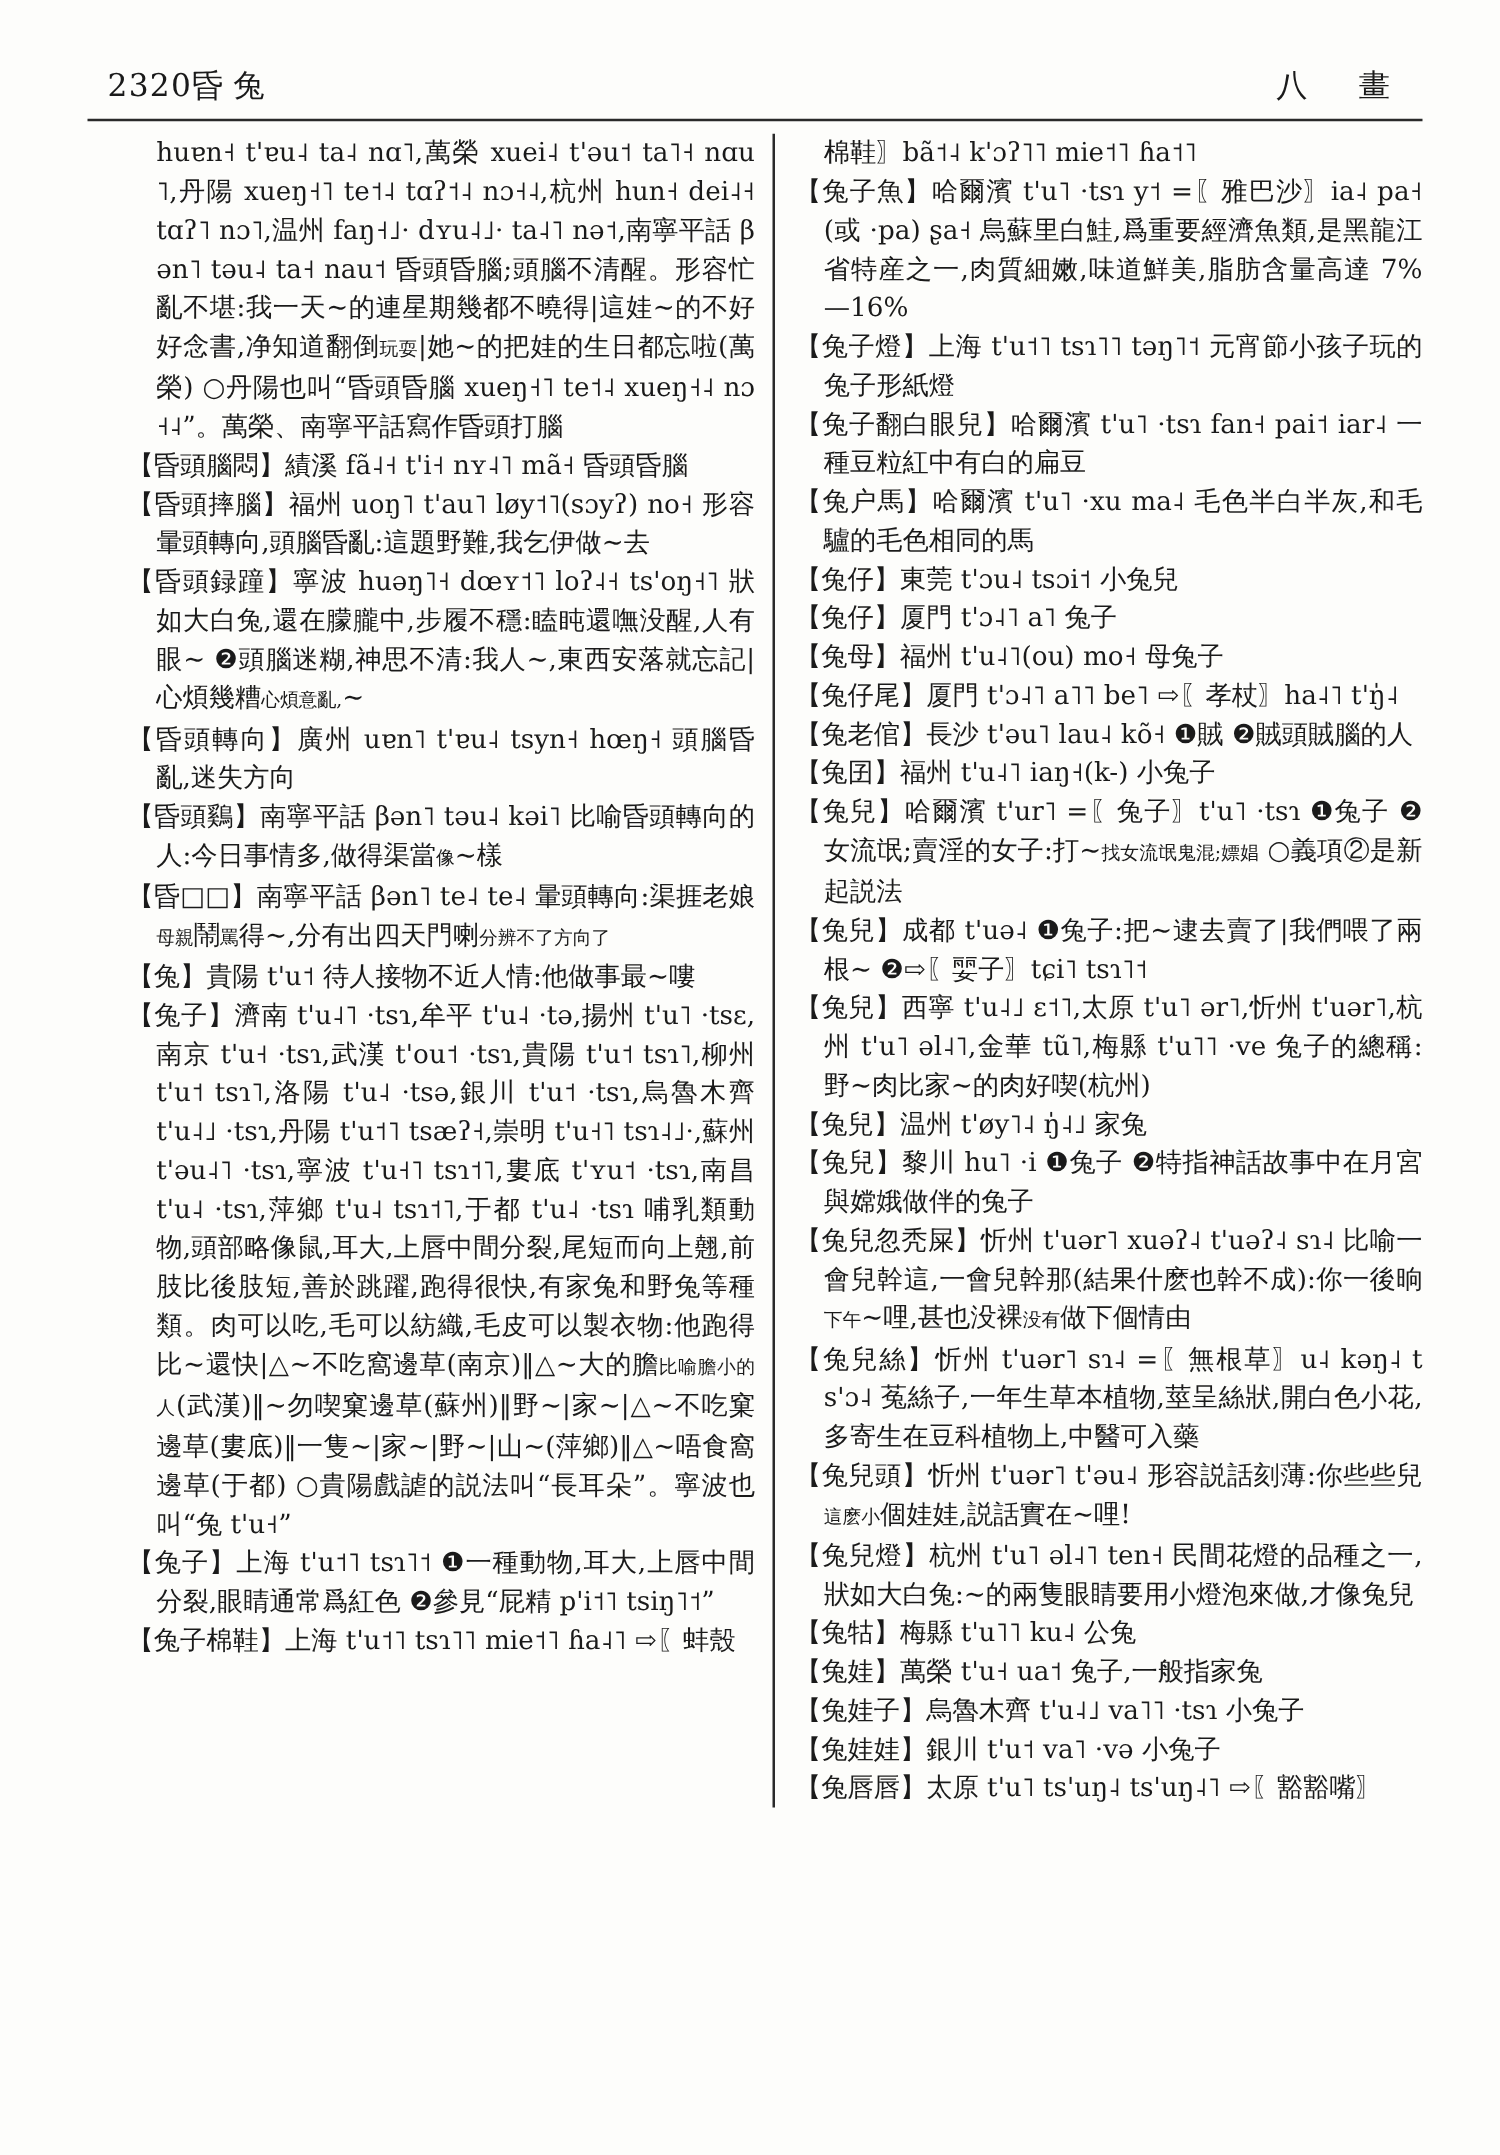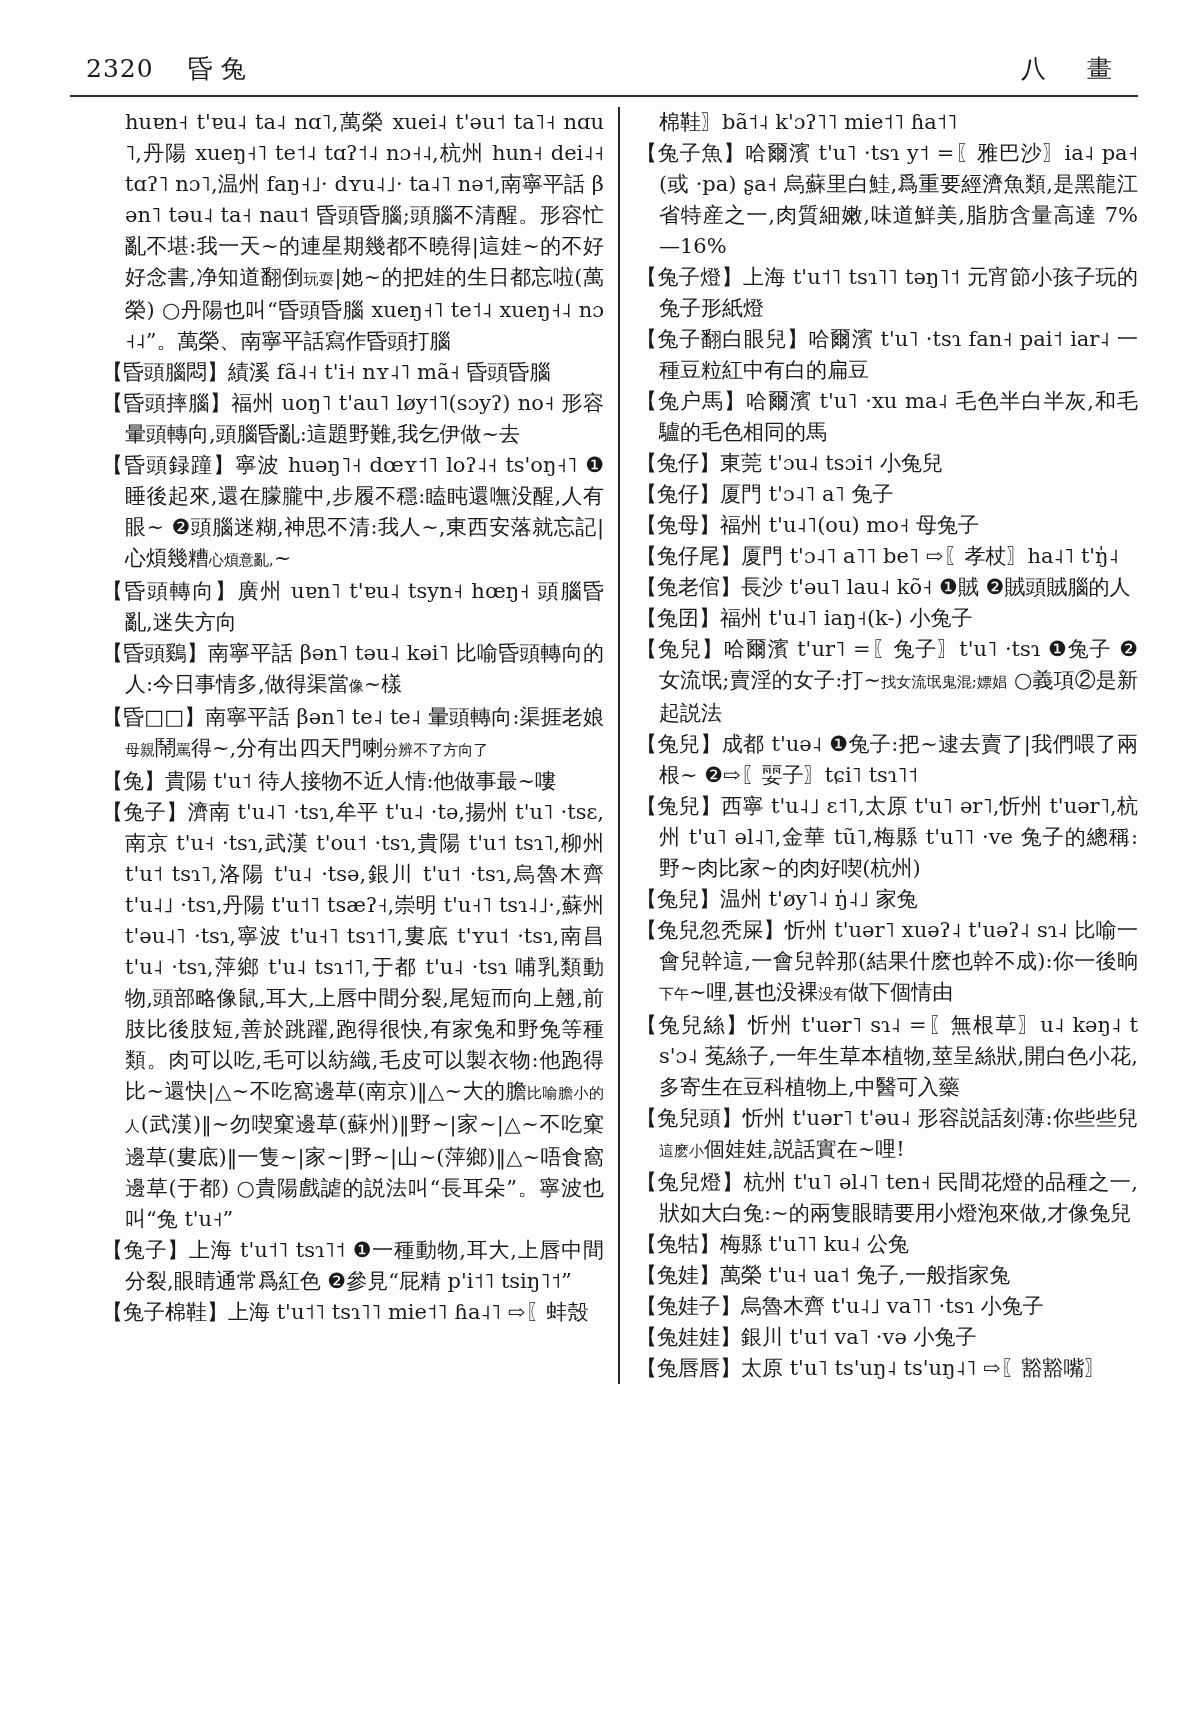--- a/index.html
+++ b/index.html
@@ -7,21 +7,21 @@
     width:1200px;height:1724px;
     background:#fdfdfb;color:#1a1a1a;
     font-family:"DejaVu Serif","Liberation Serif",serif;
     overflow:hidden;
   }
   .page{box-sizing:border-box;width:1200px;height:1724px;padding:56px 62px 30px 70px;}
   .page-header{
     display:flex;justify-content:space-between;align-items:flex-end;
     font-size:25px;line-height:1;padding:0 18px 0 16px;
   }
-  .hdr-left{display:flex;gap:34px;align-items:baseline;}
+  .hdr-left{display:flex;align-items:baseline;}
   .page-number{letter-spacing:1px;}
   .guide-word{letter-spacing:8px;}
   .header-rule{border:none;border-top:2px solid #2a2a2a;margin:14px 0 10px 0;}
   .columns{display:flex;align-items:stretch;}
   .col{width:526px;box-sizing:border-box;}
   .col-left{padding-right:14px;border-right:2px solid #2a2a2a;margin-left:32px;}
   .col-right{padding-left:16px;}
   p.entry{
     margin:0;font-size:21px;line-height:31px;
     text-align:justify;text-justify:inter-character;
@@ -42,21 +42,21 @@
       <span class="guide-word">昏兔</span>
     </div>
     <span class="guide-word">八　畫</span>
   </div>
   <hr class="header-rule">
   <div class="columns">
     <div class="col col-left" id="left-column">
         <p class="entry cont"><span>huɐn˧ t'ɐu˨ ta˨ nɑ˥,萬榮 xuei˨ t'əu˦ ta˥˧ nɑu˥,丹陽 xueŋ˧˥ te˦˨ tɑʔ˦˨ nɔ˧˨,杭州 hun˧ dei˨˧ tɑʔ˥ nɔ˥,温州 faŋ˧˩· dʏu˨˩· ta˨˥ nə˦,南寧平話 βən˥ təu˨ ta˧ nau˦ 昏頭昏腦;頭腦不清醒。形容忙亂不堪:我一天~的連星期幾都不曉得|這娃~的不好好念書,净知道翻倒</span><span class="gloss">玩耍</span><span>|她~的把娃的生日都忘啦(萬榮) ○丹陽也叫“昏頭昏腦 xueŋ˧˥ te˦˨ xueŋ˧˨ nɔ˧˨”。萬榮、南寧平話寫作昏頭打腦</span></p>
         <p class="entry"><span class="headword">【昏頭腦悶】</span><span>績溪 fã˨˧ t'i˧ nʏ˨˥ mã˧ 昏頭昏腦</span></p>
         <p class="entry"><span class="headword">【昏頭摔腦】</span><span>福州 uoŋ˥ t'au˥ løy˦˥(sɔyʔ) no˧ 形容暈頭轉向,頭腦昏亂:這題野難,我乞伊做~去</span></p>
-        <p class="entry"><span class="headword">【昏頭録蹱】</span><span>寧波 huəŋ˥˧ dœʏ˦˥ loʔ˨˧ ts'oŋ˧˥ ❶睡後起來,還在朦朧中,步履不穩:瞌盹還嘸没醒,人有眼~ ❷頭腦迷糊,神思不清:我人~,東西安落就忘記|心煩幾糟</span><span class="gloss">心煩意亂,</span><span>~</span></p>
+        <p class="entry"><span class="headword">【昏頭録蹱】</span><span>寧波 huəŋ˥˧ dœʏ˦˥ loʔ˨˧ ts'oŋ˧˥ 狀如大白兔,還在朦朧中,步履不穩:瞌盹還嘸没醒,人有眼~ ❷頭腦迷糊,神思不清:我人~,東西安落就忘記|心煩幾糟</span><span class="gloss">心煩意亂,</span><span>~</span></p>
         <p class="entry"><span class="headword">【昏頭轉向】</span><span>廣州 uɐn˥ t'ɐu˨ tsyn˧ hœŋ˧ 頭腦昏亂,迷失方向</span></p>
         <p class="entry"><span class="headword">【昏頭鷄】</span><span>南寧平話 βən˥ təu˨ kəi˥ 比喻昏頭轉向的人:今日事情多,做得渠當</span><span class="gloss">像</span><span>~樣</span></p>
         <p class="entry"><span class="headword">【昏□□】</span><span>南寧平話 βən˥ te˨ te˨ 暈頭轉向:渠捱老娘</span><span class="gloss">母親</span><span>鬧</span><span class="gloss">罵</span><span>得~,分有出四天門喇</span><span class="gloss">分辨不了方向了</span></p>
         <p class="entry"><span class="headword">【兔】</span><span>貴陽 t'u˦ 待人接物不近人情:他做事最~嘍</span></p>
         <p class="entry"><span class="headword">【兔子】</span><span>濟南 t'u˨˥ ·tsɿ,牟平 t'u˨ ·tə,揚州 t'u˥ ·tsɛ,南京 t'u˧ ·tsɿ,武漢 t'ou˦ ·tsɿ,貴陽 t'u˦ tsɿ˥,柳州 t'u˦ tsɿ˥,洛陽 t'u˨ ·tsə,銀川 t'u˦ ·tsɿ,烏魯木齊 t'u˨˩ ·tsɿ,丹陽 t'u˦˥ tsæʔ˧,崇明 t'u˧˥ tsɿ˨˩·,蘇州 t'əu˨˥ ·tsɿ,寧波 t'u˧˥ tsɿ˦˥,婁底 t'ʏu˦ ·tsɿ,南昌 t'u˨ ·tsɿ,萍鄉 t'u˨ tsɿ˦˥,于都 t'u˨ ·tsɿ 哺乳類動物,頭部略像鼠,耳大,上唇中間分裂,尾短而向上翹,前肢比後肢短,善於跳躍,跑得很快,有家兔和野兔等種類。肉可以吃,毛可以紡織,毛皮可以製衣物:他跑得比~還快|△~不吃窩邊草(南京)‖△~大的膽</span><span class="gloss">比喻膽小的人</span><span>(武漢)‖~勿喫窠邊草(蘇州)‖野~|家~|△~不吃窠邊草(婁底)‖一隻~|家~|野~|山~(萍鄉)‖△~唔食窩邊草(于都) ○貴陽戲謔的説法叫“長耳朵”。寧波也叫“兔 t'u˧”</span></p>
         <p class="entry"><span class="headword">【兔子】</span><span>上海 t'u˦˥ tsɿ˥˦ ❶一種動物,耳大,上唇中間分裂,眼睛通常爲紅色 ❷參見“屁精 p'i˦˥ tsiŋ˥˦”</span></p>
         <p class="entry"><span class="headword">【兔子棉鞋】</span><span>上海 t'u˦˥ tsɿ˥˥ mie˦˥ ɦa˨˥ ⇨〖蚌殼</span></p>
       </div>
     <div class="col col-right" id="right-column">
         <p class="entry cont"><span>棉鞋〗bã˦˨ k'ɔʔ˥˥ mie˦˥ ɦa˦˥</span></p>
@@ -67,20 +67,21 @@
         <p class="entry"><span class="headword">【兔仔】</span><span>東莞 t'ɔu˨ tsɔi˦ 小兔兒</span></p>
         <p class="entry"><span class="headword">【兔仔】</span><span>厦門 t'ɔ˨˥ a˥ 兔子</span></p>
         <p class="entry"><span class="headword">【兔母】</span><span>福州 t'u˨˥(ou) mo˧ 母兔子</span></p>
         <p class="entry"><span class="headword">【兔仔尾】</span><span>厦門 t'ɔ˨˥ a˥˥ be˥ ⇨〖孝杖〗ha˨˥ t'ŋ̍˨</span></p>
         <p class="entry"><span class="headword">【兔老倌】</span><span>長沙 t'əu˥ lau˨ kõ˧ ❶賊 ❷賊頭賊腦的人</span></p>
         <p class="entry"><span class="headword">【兔囝】</span><span>福州 t'u˨˥ iaŋ˧(k-) 小兔子</span></p>
         <p class="entry"><span class="headword">【兔兒】</span><span>哈爾濱 t'ur˥ =〖兔子〗t'u˥ ·tsɿ ❶兔子 ❷女流氓;賣淫的女子:打~</span><span class="gloss">找女流氓鬼混;嫖娼</span><span> ○義項②是新起説法</span></p>
         <p class="entry"><span class="headword">【兔兒】</span><span>成都 t'uə˨ ❶兔子:把~逮去賣了|我們喂了兩根~ ❷⇨〖婯子〗tɕi˥ tsɿ˥˦</span></p>
         <p class="entry"><span class="headword">【兔兒】</span><span>西寧 t'u˨˩ ɛ˦˥,太原 t'u˥ ər˥,忻州 t'uər˥,杭州 t'u˥ əl˨˥,金華 tũ˥,梅縣 t'u˥˥ ·ve 兔子的總稱:野~肉比家~的肉好喫(杭州)</span></p>
         <p class="entry"><span class="headword">【兔兒】</span><span>温州 t'øy˥˨ ŋ̍˨˩ 家兔</span></p>
+        <p class="entry"><span class="headword">【兔兒】</span><span>黎川 hu˥ ·i ❶兔子 ❷特指神話故事中在月宮與嫦娥做伴的兔子</span></p>
         <p class="entry"><span class="headword">【兔兒忽秃屎】</span><span>忻州 t'uər˥ xuəʔ˨ t'uəʔ˨ sɿ˨ 比喻一會兒幹這,一會兒幹那(結果什麽也幹不成):你一後晌</span><span class="gloss">下午</span><span>~哩,甚也没裸</span><span class="gloss">没有</span><span>做下個情由</span></p>
         <p class="entry"><span class="headword">【兔兒絲】</span><span>忻州 t'uər˥ sɿ˨ =〖無根草〗u˨ kəŋ˨ ts'ɔ˨ 菟絲子,一年生草本植物,莖呈絲狀,開白色小花,多寄生在豆科植物上,中醫可入藥</span></p>
         <p class="entry"><span class="headword">【兔兒頭】</span><span>忻州 t'uər˥ t'əu˨ 形容説話刻薄:你些些兒</span><span class="gloss">這麽小</span><span>個娃娃,説話實在~哩!</span></p>
         <p class="entry"><span class="headword">【兔兒燈】</span><span>杭州 t'u˥ əl˨˥ ten˧ 民間花燈的品種之一,狀如大白兔:~的兩隻眼睛要用小燈泡來做,才像兔兒</span></p>
         <p class="entry"><span class="headword">【兔牯】</span><span>梅縣 t'u˥˥ ku˨ 公兔</span></p>
         <p class="entry"><span class="headword">【兔娃】</span><span>萬榮 t'u˧ ua˦ 兔子,一般指家兔</span></p>
         <p class="entry"><span class="headword">【兔娃子】</span><span>烏魯木齊 t'u˨˩ va˥˥ ·tsɿ 小兔子</span></p>
         <p class="entry"><span class="headword">【兔娃娃】</span><span>銀川 t'u˦ va˥ ·və 小兔子</span></p>
         <p class="entry"><span class="headword">【兔唇唇】</span><span>太原 t'u˥ ts'uŋ˨ ts'uŋ˨˥ ⇨〖豁豁嘴〗</span></p>
       </div>

